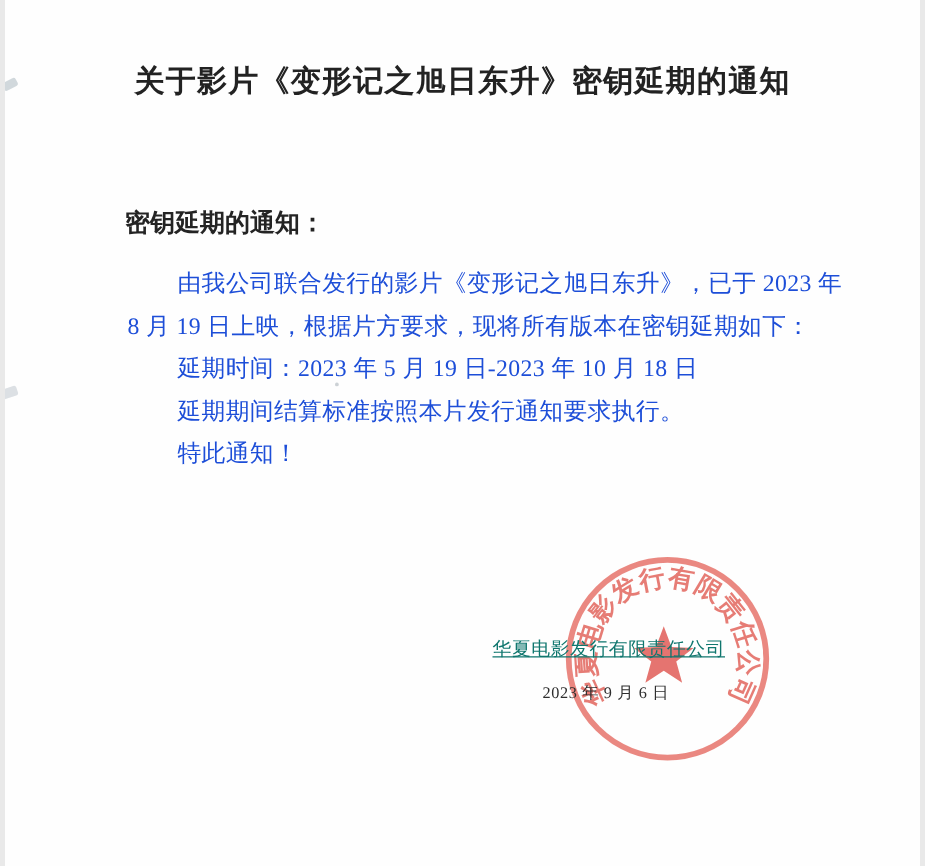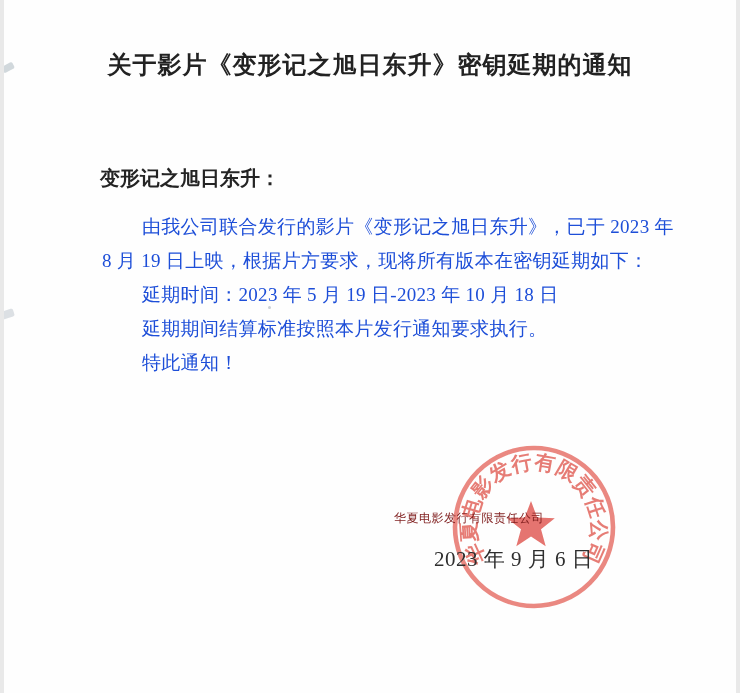--- a/index.html
+++ b/index.html
@@ -36,30 +36,31 @@
     white-space:nowrap;
   }
   .line-1{left:138px;top:214px;}
   .line-2{left:98px;top:248px;text-align:center;}
   .line-3{left:138px;top:282px;}
   .line-4{left:138px;top:316px;}
   .line-5{left:138px;top:350px;}
   .signature{
     position:absolute;
     left:390px;top:510px;
-    font-size:12px;
+    font-size:15px;
     letter-spacing:0.5px;
-    color:#7f1d1d;
+    color:#0f766e;
     white-space:nowrap;
     z-index:3;
+    text-decoration:underline;
   }
   .doc-date{
     position:absolute;
     left:430px;top:545px;
-    font-size:21px;
+    font-size:13px;
     letter-spacing:0.5px;
     color:#2e2e2e;
     white-space:nowrap;
     z-index:3;
   }
   .seal{
     position:absolute;
     left:445px;top:442px;
     width:170px;height:170px;
     z-index:2;
@@ -79,21 +80,21 @@
 <body>
 
 <div class="page">
 
   <div class="scan-mark scan-mark-1"></div>
   <div class="scan-mark scan-mark-2"></div>
   <div class="scan-mark scan-speck"></div>
 
   <div class="doc-title">关于影片《变形记之旭日东升》密钥延期的通知</div>
 
-  <div class="salutation">变形记之旭日东升：</div>
+  <div class="salutation">密钥延期的通知：</div>
 
   <div class="body-line line-1">由我公司联合发行的影片《变形记之旭日东升》，已于 2023 年</div>
   <div class="body-line line-2">8 月 19 日上映，根据片方要求，现将所有版本在密钥延期如下：</div>
   <div class="body-line line-3">延期时间：2023 年 5 月 19 日-2023 年 10 月 18 日</div>
   <div class="body-line line-5">特此通知！</div>
   <div class="body-line line-4">延期期间结算标准按照本片发行通知要求执行。</div>
 
   <div class="signature">华夏电影发行有限责任公司</div>
   <div class="doc-date">2023 年 9 月 6 日</div>
 

